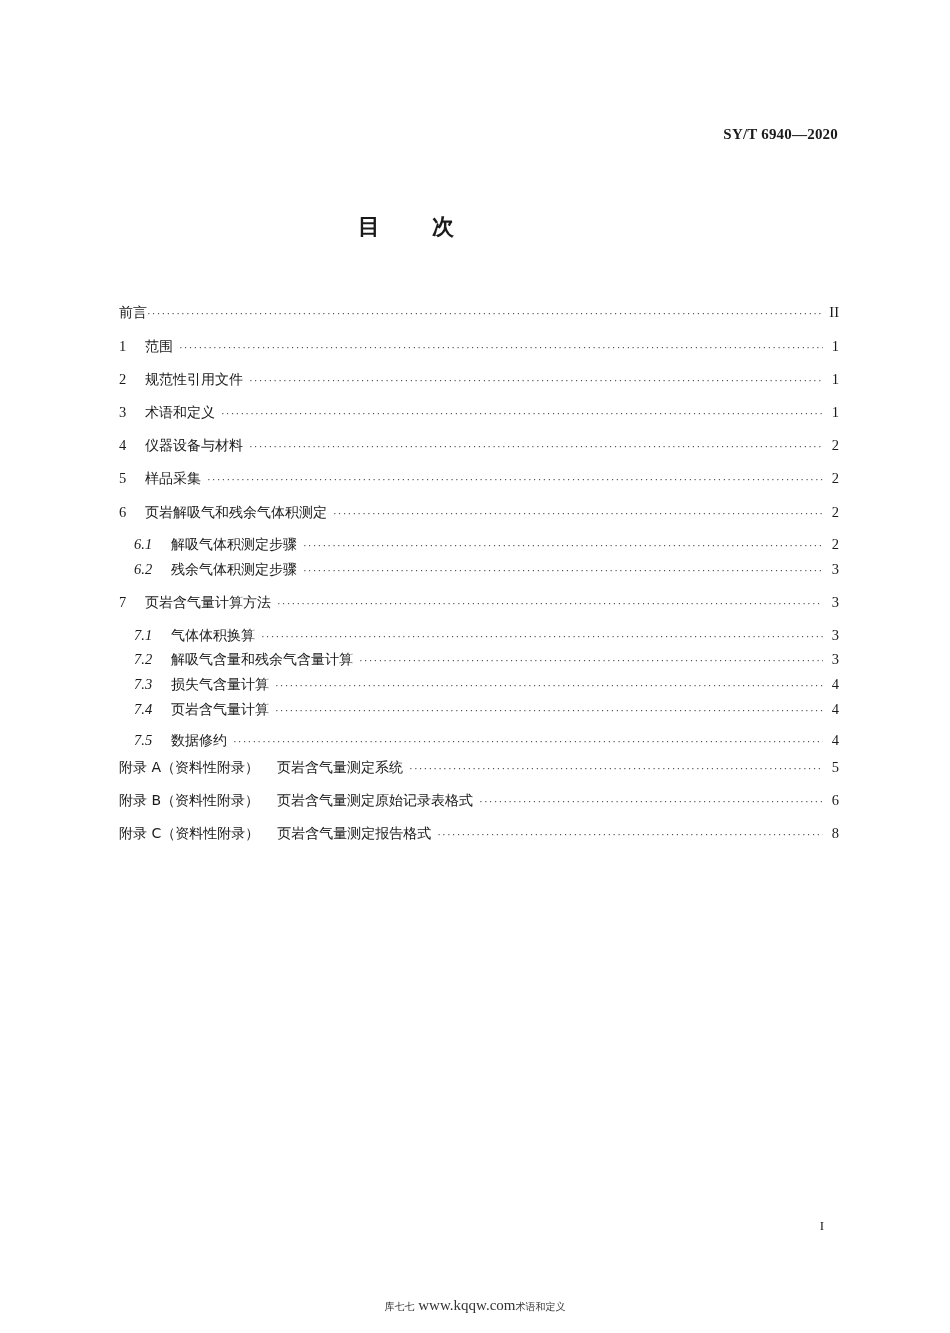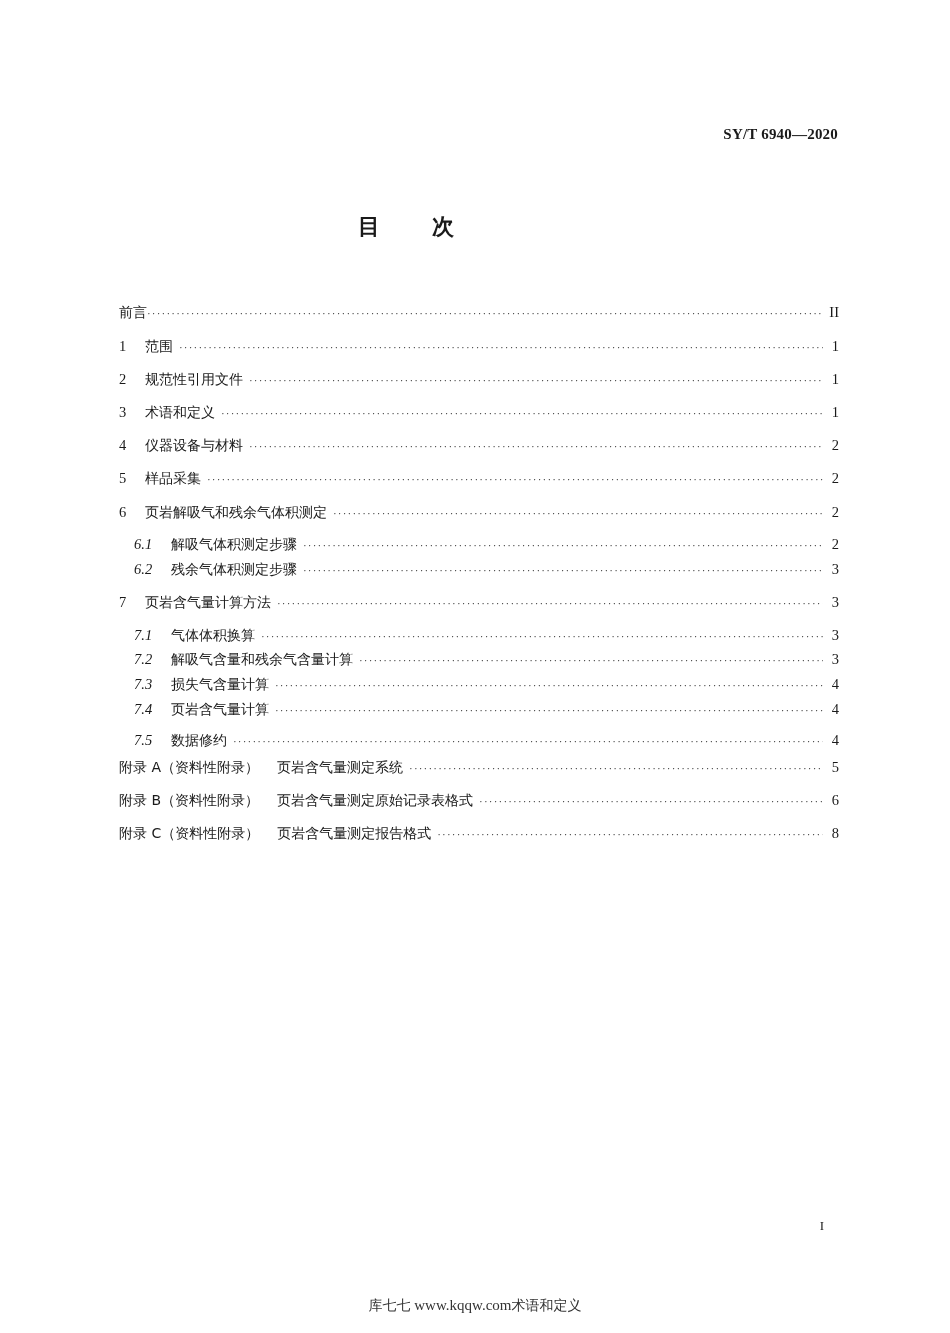--- a/index.html
+++ b/index.html
@@ -16,21 +16,21 @@
   .row .label { font-family: "DejaVu Sans", sans-serif; font-size: 14px; white-space: nowrap; }
   .row .dots { flex: 1; overflow: hidden; white-space: nowrap; margin: 0 6px; letter-spacing: 1.2px; font-size: 11px; color: #333; }
   .row .dots::before { content: "································································································································································"; }
   .row .page { min-width: 10px; text-align: right; }
   .lvl1 .num { width: 26px; }
   .lvl2 { left: 15px; width: 705px; }
   .lvl2 .num { width: 37px; font-style: italic; }
   .appx .prefix { font-family: "DejaVu Sans", sans-serif; font-size: 14px; white-space: nowrap; margin-right: 18px; }
   .page-num { position: absolute; top: 1218px; right: 126px; font-size: 13px; }
   .footer { position: absolute; top: 1297px; left: 0; width: 950px; text-align: center; font-size: 15px; color: #333; }
-  .footer .cn { font-family: Liberation Serif, serif; font-size: 14px; }
+  .footer .cn { font-family: Liberation Serif, serif; font-size: 10px; }
 </style>
 </head>
 <body>
 
 <div class="std-code">SY/T  6940—2020</div>
 
 <div class="title">
   <span>目</span><span class="gap"></span><span>次</span>
 </div>
 

